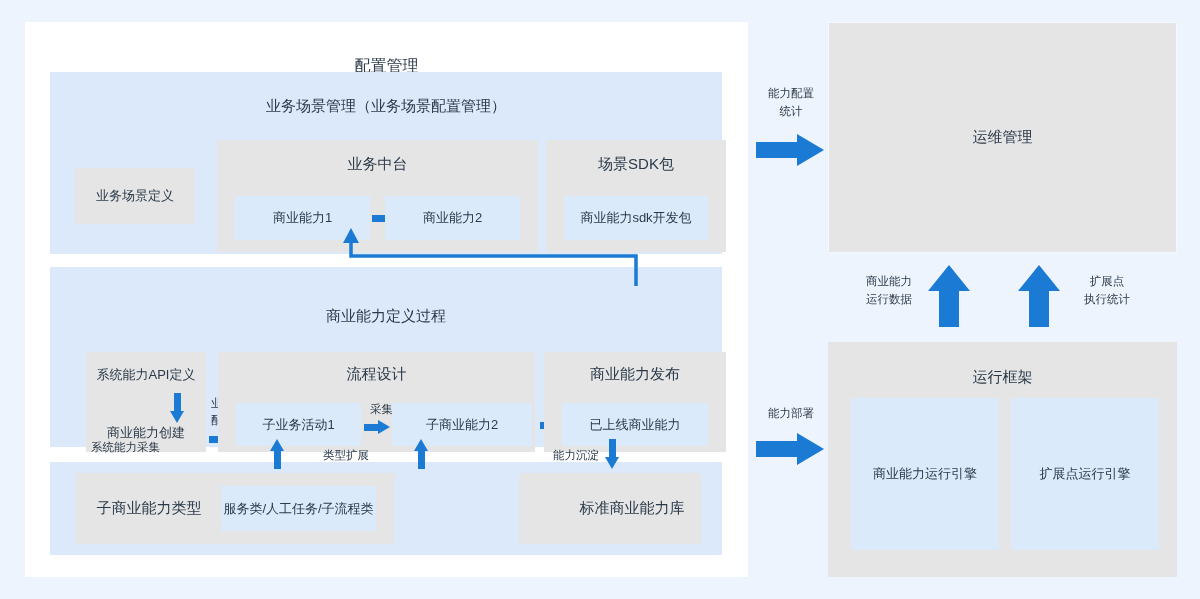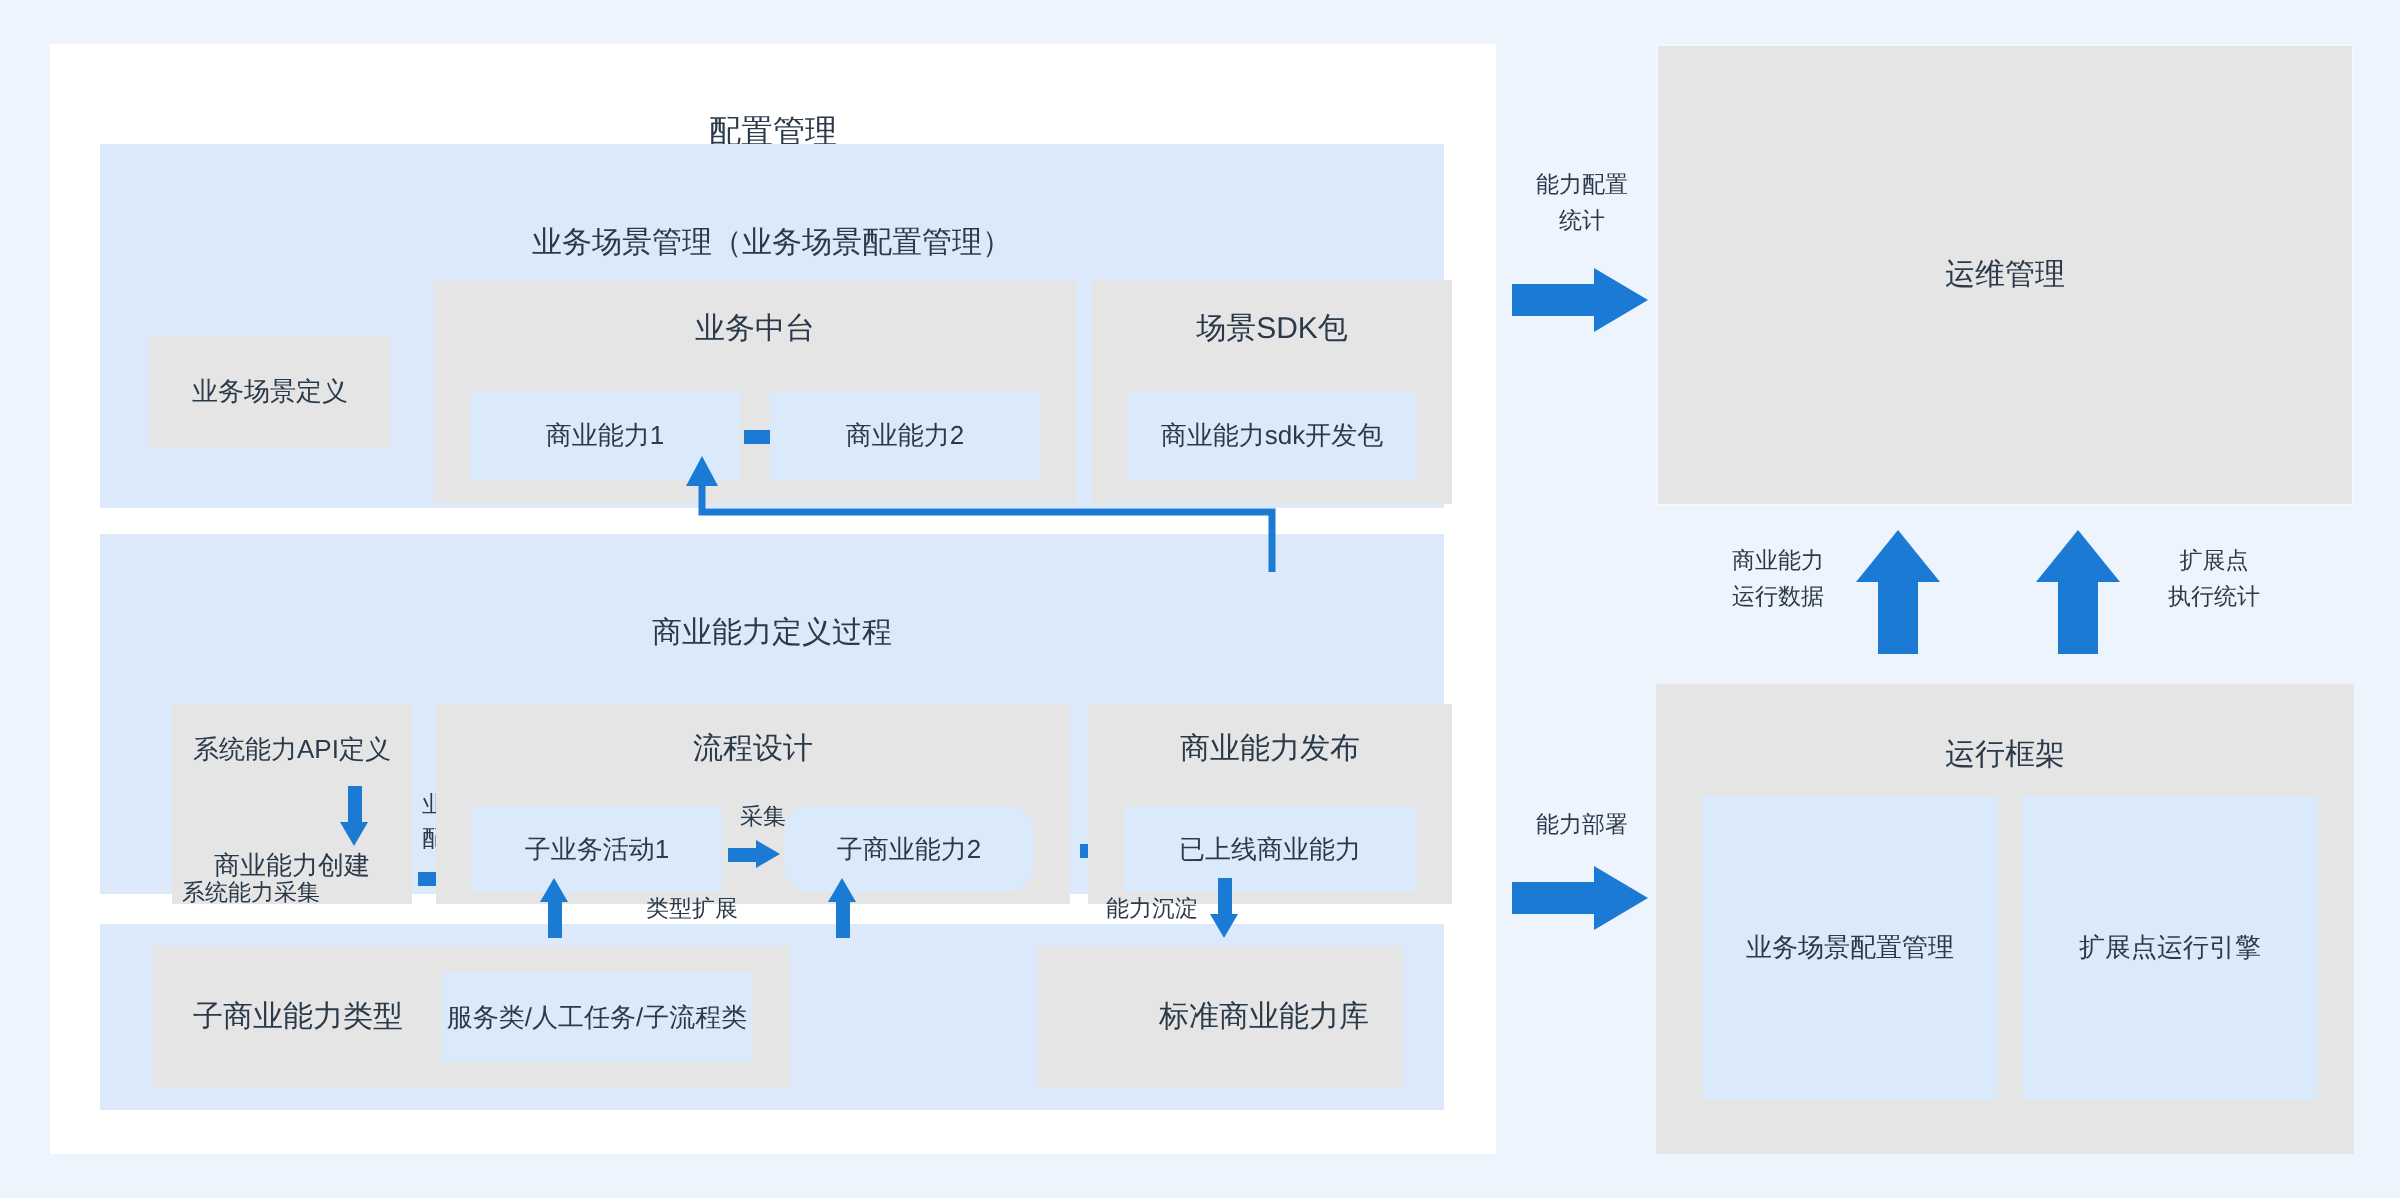--- a/index.html
+++ b/index.html
@@ -129,21 +129,21 @@
 </head>
 <body>
 
 <div class="stage">
 
   <div class="card" style="left:25px; top:22px; width:723px; height:555px;">
 
     <div class="ttl" style="top:34px; font-size:16px;">配置管理</div>
 
     <div class="panel" style="left:25px; top:50px; width:672px; height:182px;">
-      <div class="ttl" style="top:25px;margin-top:15px;">业务场景管理（业务场景配置管理）</div>
+      <div class="ttl" style="top:25px;">业务场景管理（业务场景配置管理）</div>
 
       <div class="wbox" style="left:25px; top:96px; width:120px; height:56px;">
         <div class="ctr f13" style="inset:0;">业务场景定义</div>
       </div>
 
       <div class="wbox" style="left:167px; top:68px; width:321px; height:112px;">
         <div class="ttl" style="top:15px;">业务中台</div>
         <div class="lbox" style="left:18px; top:56px; width:135px; height:44px;">
           <div class="ctr f13" style="inset:0;">商业能力1</div>
         </div>
@@ -175,21 +175,21 @@
       <div class="lbl c" style="left:161px; top:146px;">配置</div>
       <div class="ar ar-r-sm" style="left:159px; top:165px;"></div>
 
       <div class="wbox" style="left:168px; top:85px; width:317px; height:100px;">
         <div class="ttl" style="top:13px;">流程设计</div>
         <div class="lbox" style="left:18px; top:51px; width:125px; height:43px;">
           <div class="ctr f13" style="inset:0;">子业务活动1</div>
         </div>
         <div class="lbl" style="left:152px; top:50px;">采集</div>
         <div class="ar ar-r-sm" style="left:146px; top:68px;"></div>
-        <div class="lbox" style="left:174px; top:51px; width:125px; height:43px;border-radius:13px;">
+        <div class="lbox" style="left:174px; top:51px; width:140px; height:43px;">
           <div class="ctr f13" style="inset:0;">子商业能力2</div>
         </div>
       </div>
 
       <div class="ar ar-r-sm" style="left:490px; top:151px;"></div>
 
       <div class="wbox" style="left:494px; top:85px; width:182px; height:100px;">
         <div class="ttl" style="top:13px;">商业能力发布</div>
         <div class="lbox" style="left:18px; top:51px; width:146px; height:43px;">
           <div class="ctr f13" style="inset:0;">已上线商业能力</div>
@@ -244,21 +244,21 @@
       <div class="ar ar-u-lg" style="left:100px; top:12px;"></div>
 
       <div class="ar ar-u-lg" style="left:190px; top:12px;"></div>
       <div class="lbl c" style="left:248px; top:21px; width:62px; text-align:center;">扩展点</div>
       <div class="lbl c" style="left:248px; top:39px; width:62px; text-align:center;">执行统计</div>
     </div>
 
     <div class="wbox" style="left:0; top:320px; width:349px; height:235px;">
       <div class="ttl" style="top:26px;">运行框架</div>
       <div class="lbox" style="left:23px; top:56px; width:148px; height:152px;">
-        <div class="ctr f13" style="inset:0;">业务场景配置管理</div>
+        <div class="ctr f13" style="inset:0;">商业能力运行引擎</div>
       </div>
       <div class="lbox" style="left:183px; top:56px; width:148px; height:152px;">
         <div class="ctr f13" style="inset:0;">扩展点运行引擎</div>
       </div>
     </div>
   </div>
 
 </div>
 
 </body></html>

